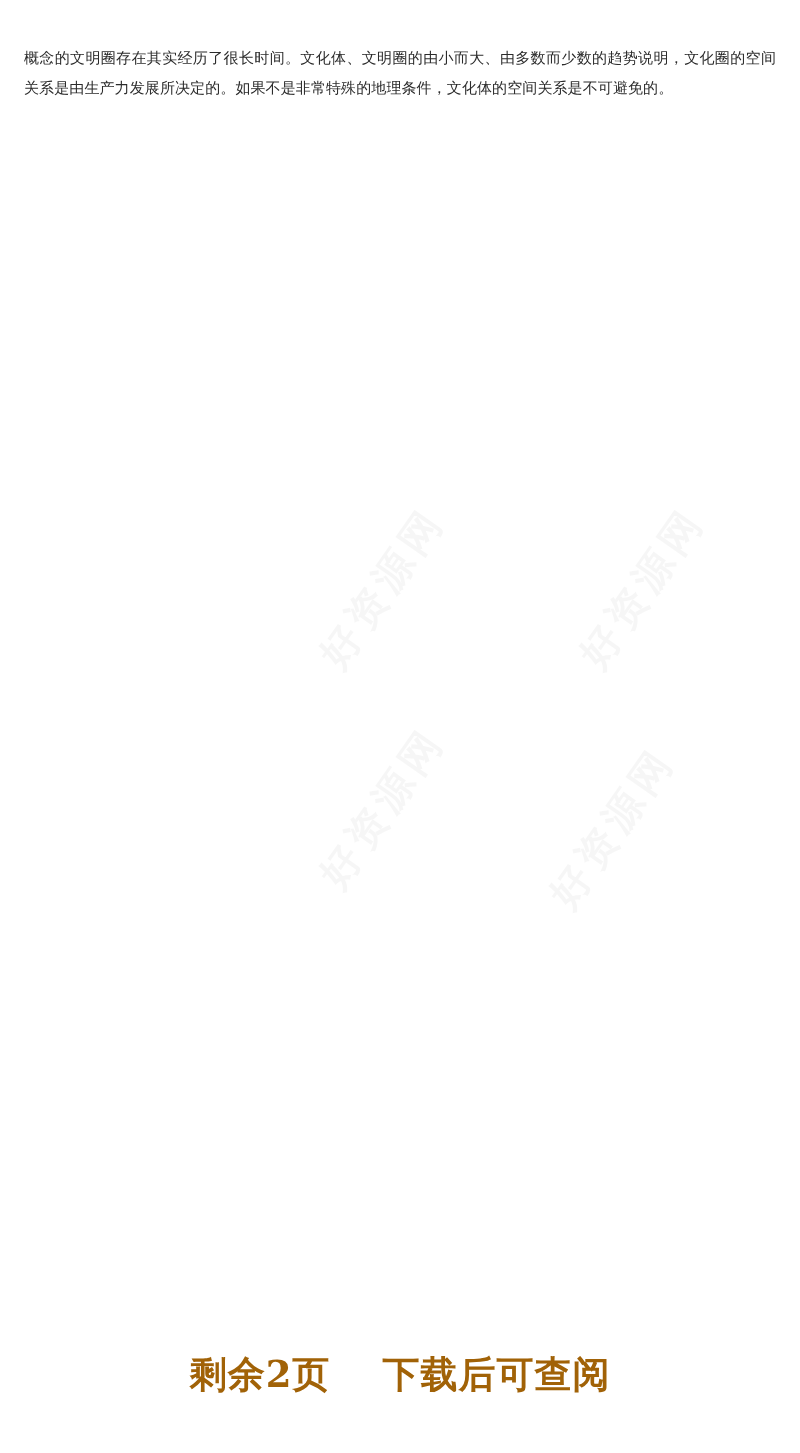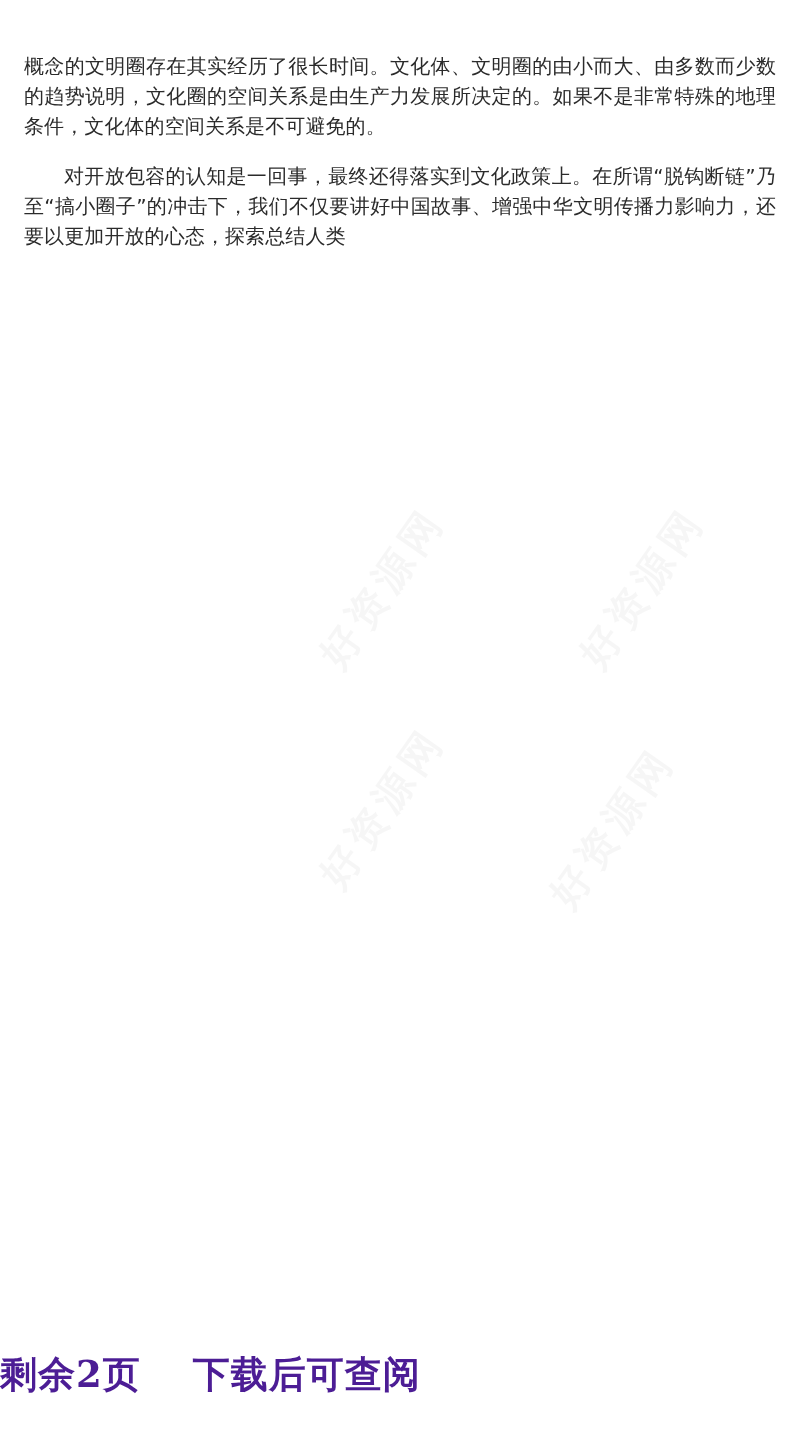--- a/index.html
+++ b/index.html
@@ -15,22 +15,22 @@
       font-family: "DejaVu Sans", "Liberation Sans", sans-serif;
       color: #2b2b2b;
     }
     .page {
       position: absolute;
       left: 24px;
       top: 43px;
       width: 752px;
     }
     .para {
-      margin: 8px 0 20px 0;
-      font-size: 20px;
+      margin: 0 0 20px 0;
+      font-size: 15px;
       line-height: 30px;
       text-align: justify;
       text-align-last: left;
       letter-spacing: 0.1px;
       word-break: break-all;
     }
     .para.indent {
       text-indent: 2em;
     }
     .watermark {
@@ -41,40 +41,39 @@
       pointer-events: none;
       white-space: nowrap;
       font-weight: bold;
       letter-spacing: 6px;
     }
     .footer {
       position: absolute;
       left: 0;
       top: 1350px;
       width: 800px;
-      text-align: left;
+      text-align: center;
       font-size: 37px;
       font-weight: bold;
-      color: #4c1d95;
+      color: #a16207;
       font-family: "DejaVu Serif", "Liberation Serif", serif;
       letter-spacing: 1px;
     }
     .footer .gap {
       display: inline-block;
       width: 52px;
     }
   </style>
 </head>
 <body>
 
 <div class="watermark" style="left:290px; top:560px;">好资源网</div>
 <div class="watermark" style="left:550px; top:560px;">好资源网</div>
 <div class="watermark" style="left:290px; top:780px;">好资源网</div>
 <div class="watermark" style="left:520px; top:800px;">好资源网</div>
 
 <div class="page">
   <p class="para">概念的文明圈存在其实经历了很长时间。文化体、文明圈的由小而大、由多数而少数的趋势说明，文化圈的空间关系是由生产力发展所决定的。如果不是非常特殊的地理条件，文化体的空间关系是不可避免的。</p>
-  <p class="para indent">对开放包容的认知是一回事，最终还得落实到文化政策上。在所谓“脱钩断链”乃至“搞小圈子”的冲击下，我们不仅要讲好中国故事、增强中华文明传播力影响力，还要以更加开放的心态，探索总结人类</p>
 </div>
 
 <div class="footer">
   <span>剩余2页</span><span class="gap"></span><span>下载后可查阅</span>
 </div>
 
 </body></html>

